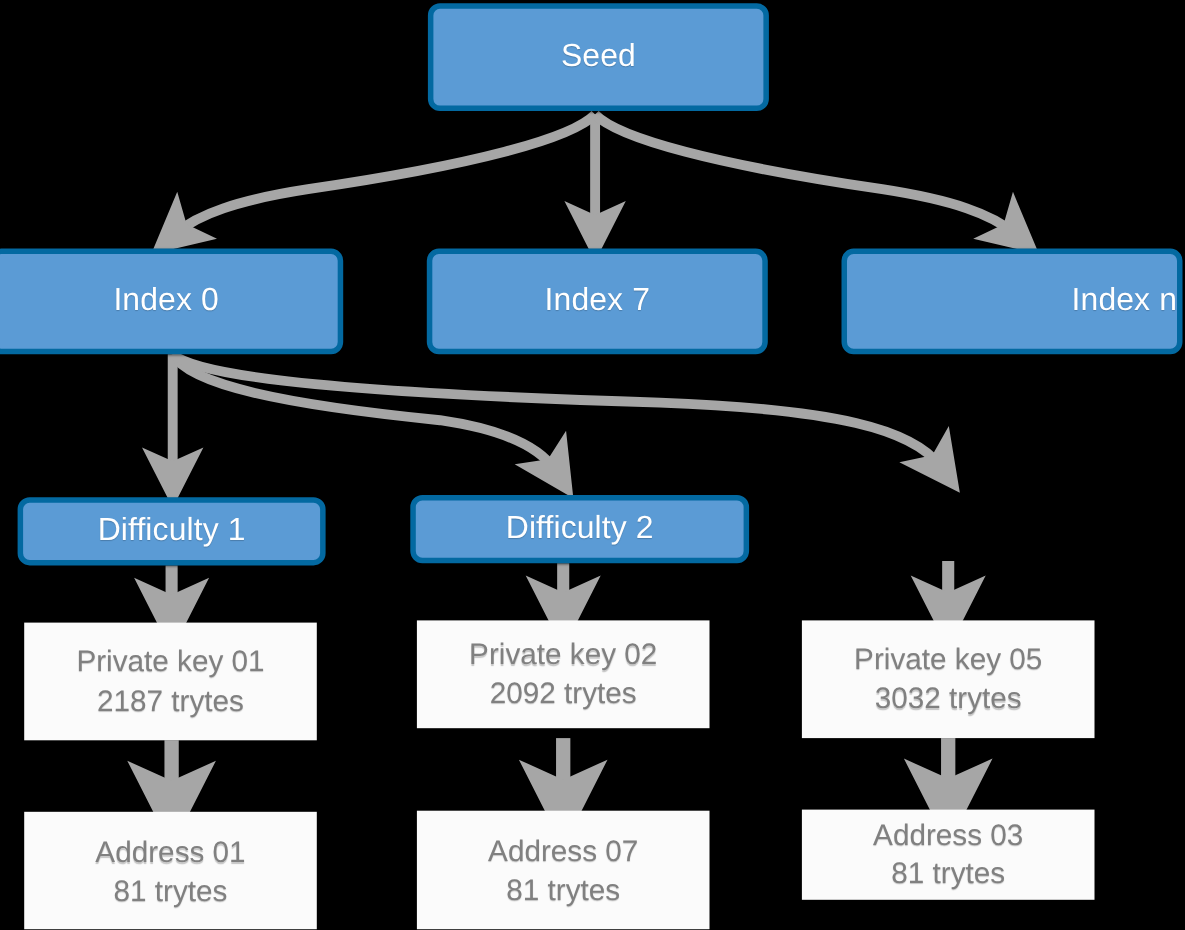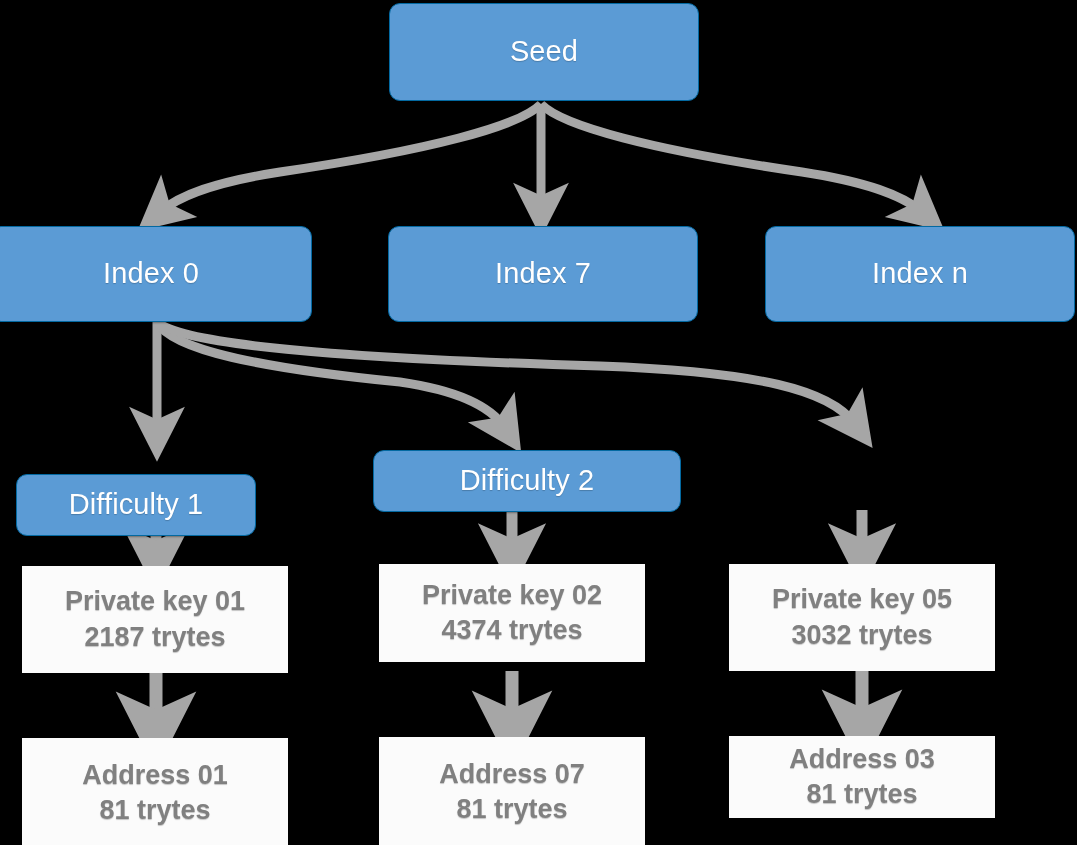--- a/index.html
+++ b/index.html
@@ -28,41 +28,41 @@
     box-sizing: border-box;
     display: flex;
     flex-direction: column;
     align-items: center;
     justify-content: center;
     text-align: center;
     z-index: 5;
   }
   .node.blue {
     background: #5b9bd5;
-    border: 1px solid #0369a1;
+    border: 5px solid #0369a1;
     border-radius: 11px;
     color: #ffffff;
     box-shadow: 0 1px 2px rgba(0,0,0,0.35);
   }
   .node.blue .line {
     font-size: 29px;
     font-weight: 400;
     line-height: 1.15;
     letter-spacing: 0.1px;
     text-shadow: 0 1px 1px rgba(0,0,0,0.20);
   }
   .node.plain {
     background: #fbfbfb;
     border: none;
     border-radius: 0;
     color: #808080;
   }
   .node.plain .line {
     font-size: 27px;
-    font-weight: 700;
+    font-weight: 400;
     line-height: 1.30;
     text-shadow: 0 1px 1px rgba(0,0,0,0.22);
   }
 </style>
 </head>
 <body>
 
 <div id="canvas">
 
   <svg id="edges" viewBox="0 0 1077 845">
@@ -94,41 +94,41 @@
   </div>
 
   <div class="node blue" style="left: -10px; top: 226px; width: 322px; height: 96px;">
     <span class="line">Index 0</span>
   </div>
 
   <div class="node blue" style="left: 388px; top: 226px; width: 310px; height: 96px;">
     <span class="line">Index 7</span>
   </div>
 
-  <div class="node blue" style="left: 765px; top: 226px; width: 310px; height: 96px;">
+  <div class="node blue" style="left: 765px; top: 226px; width: 310px; height: 96px; align-items: flex-end;">
     <span class="line">Index n</span>
   </div>
 
-  <div class="node blue" style="left: 16px; top: 474px; width: 240px; height: 62px;">
+  <div class="node blue" style="left: 16px; top: 452px; width: 280px; height: 62px;">
     <span class="line">Difficulty 1</span>
   </div>
 
   <div class="node blue" style="left: 373px; top: 450px; width: 308px; height: 62px;">
     <span class="line">Difficulty 2</span>
   </div>
 
 
   <div class="node plain" style="left: 22px; top: 566px; width: 266px; height: 107px;">
     <span class="line">Private key 01</span>
     <span class="line">2187 trytes</span>
   </div>
 
   <div class="node plain" style="left: 379px; top: 564px; width: 266px; height: 98px;">
     <span class="line">Private key 02</span>
-    <span class="line">4374 trytes</span>
+    <span class="line">2092 trytes</span>
   </div>
 
   <div class="node plain" style="left: 729px; top: 564px; width: 266px; height: 107px;">
     <span class="line">Private key 05</span>
     <span class="line">3032 trytes</span>
   </div>
 
   <div class="node plain" style="left: 22px; top: 738px; width: 266px; height: 110px;">
     <span class="line">Address 01</span>
     <span class="line">81 trytes</span>

